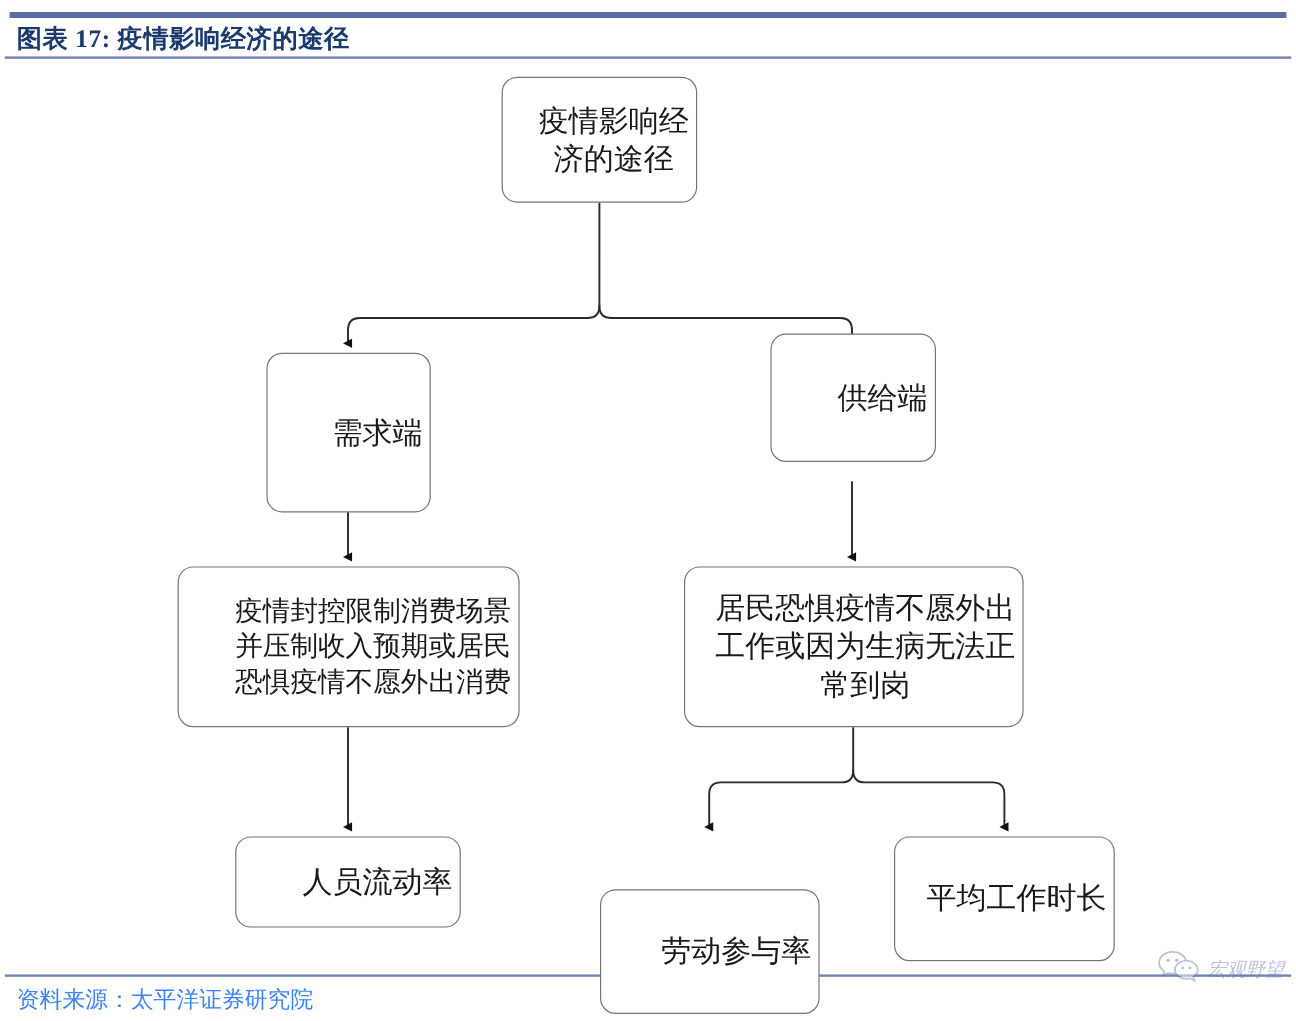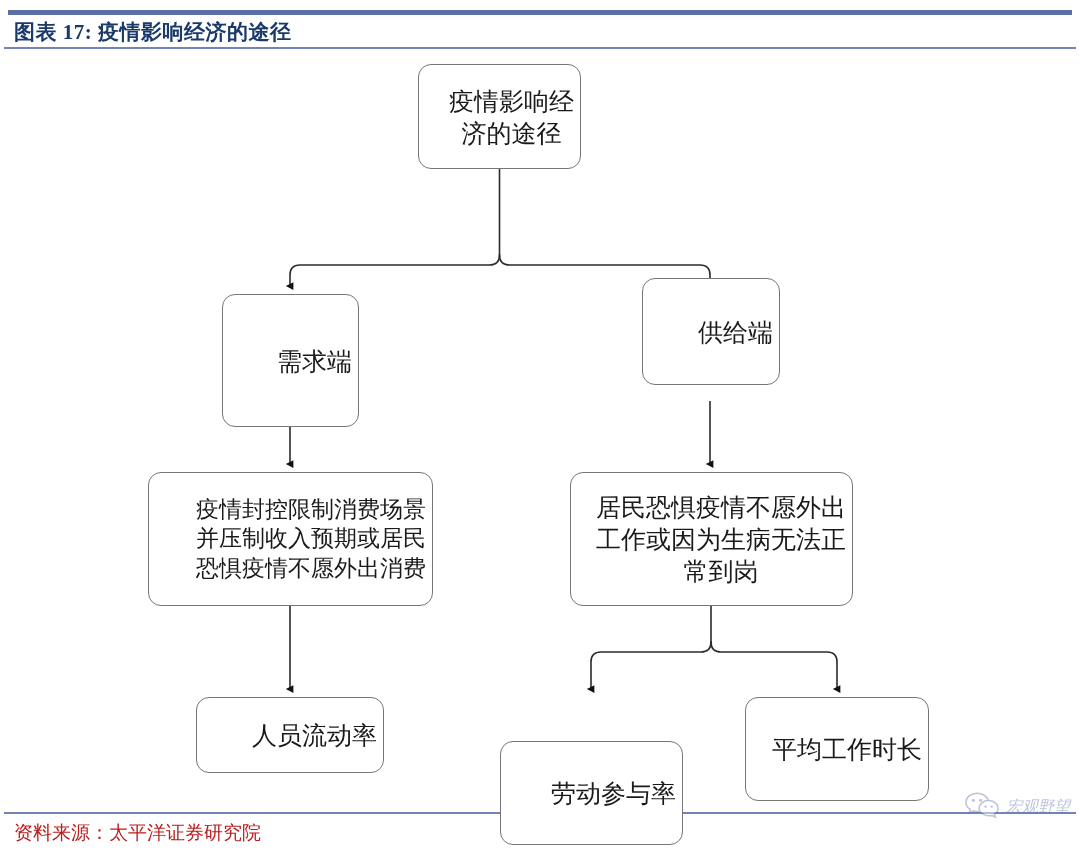--- a/index.html
+++ b/index.html
@@ -80,21 +80,21 @@
   
   #footer-rule {
     position: absolute; left: 4px; top: 812px;
     width: 1072px; height: 2px;
     background: #7184b4;
   }
   #source-note {
     position: absolute; left: 14px; top: 820px;
     font-family: "Liberation Serif", "DejaVu Serif", serif;
     font-size: 19px;
-    color: #b91c1c;
+    color: #3b82f6;
     white-space: nowrap;
   }
 
   
   #watermark {
     position: absolute; right: 10px; top: 792px;
     display: flex; align-items: center; gap: 7px;
     opacity: 0.45;
     z-index: 5;
   }

